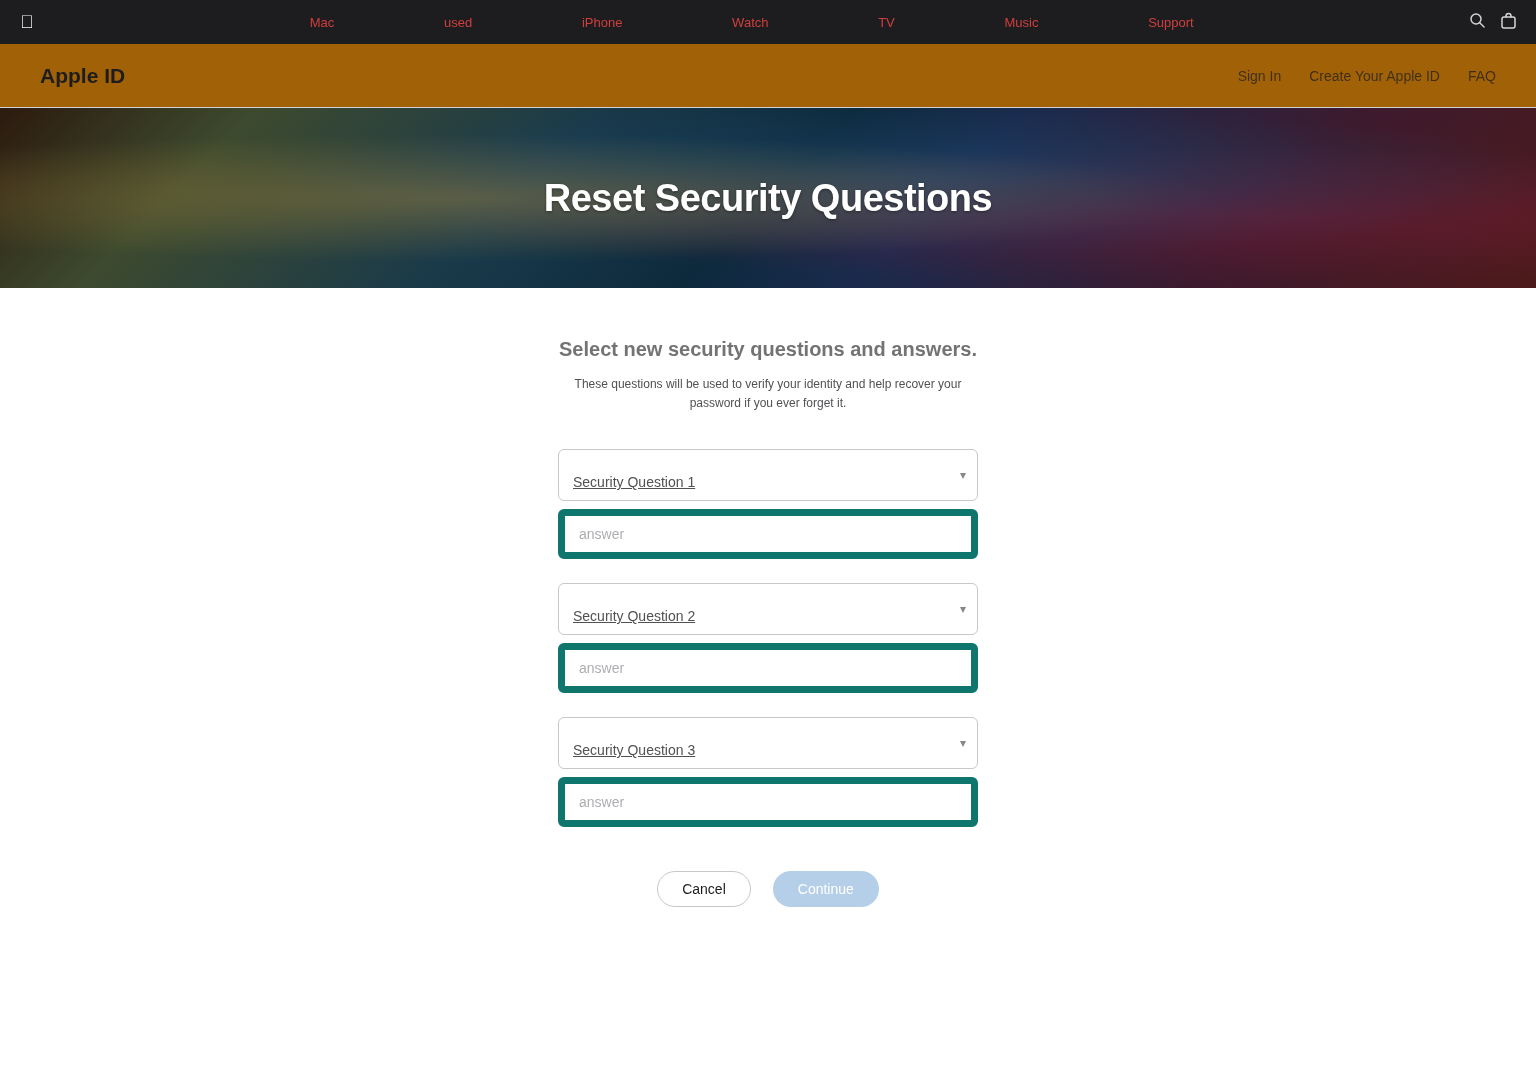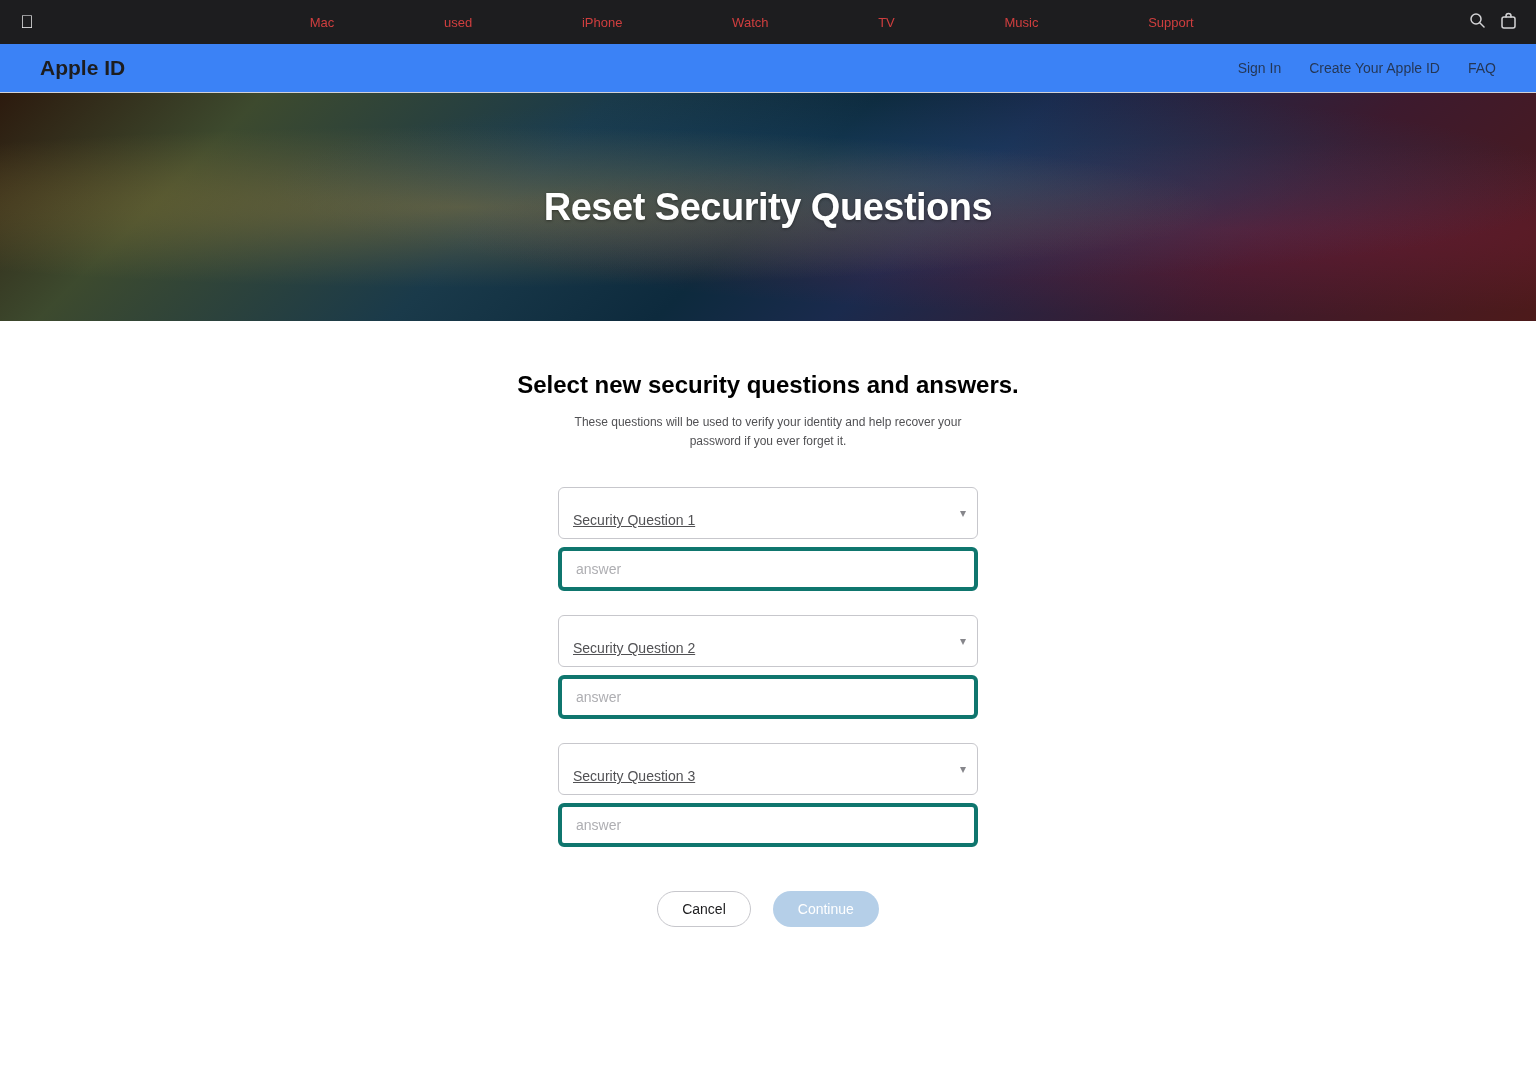--- a/index.html
+++ b/index.html
@@ -43,23 +43,23 @@
     }
     .nav-icon {
       color: #f5f5f7;
       font-size: 16px;
       cursor: pointer;
       opacity: 0.85;
     }
 
     
     .header-bar {
-      background: #3b82f6;
+      background: #a16207;
       border-bottom: 1px solid #d2d2d7;
-      height: 49px;
+      height: 64px;
       display: flex;
       align-items: center;
       justify-content: space-between;
       padding: 4px 40px;
     }
     .apple-id-title {
       font-size: 21px;
       font-weight: 600;
       color: #1d1d1f;
     }
@@ -70,21 +70,21 @@
     }
     .header-links a {
       font-size: 14px;
       color: #1d1d1f;
       text-decoration: none;
       opacity: 0.75;
     }
 
     
     .hero {
-      height: 228px;
+      height: 180px;
       background: linear-gradient(135deg, #2c1a0e 0%, #3d4a2e 15%, #1a3a4a 35%, #0d2a3d 50%, #1a2a4d 60%, #3d1a2e 80%, #4d1a1a 100%);
       display: flex;
       align-items: center;
       justify-content: center;
       position: relative;
       overflow: hidden;
     }
     .hero::before {
       content: '';
       position: absolute;
@@ -105,23 +105,23 @@
 
     
     .main-content {
       background: #fff;
       padding: 50px 20px 60px;
       display: flex;
       flex-direction: column;
       align-items: center;
     }
     .content-title {
-      font-size: 24px;
+      font-size: 20px;
       font-weight: 600;
-      color: #000000;
+      color: #737373;
       margin-bottom: 14px;
       text-align: left;
     }
     .content-subtitle {
       font-size: 12px;
       color: #515154;
       text-align: center;
       line-height: 1.6;
       max-width: 400px;
       margin-bottom: 36px;
@@ -161,21 +161,21 @@
       right: 12px;
       top: 50%;
       transform: translateY(-50%);
       pointer-events: none;
       color: #86868b;
       font-size: 12px;
     }
     .answer-input {
       width: 100%;
       padding: 10px 14px;
-      border: 4px solid #0f766e;
+      border: 7px solid #0f766e;
       border-radius: 6px;
       font-size: 14px;
       color: #1d1d1f;
       outline: none;
     }
     .answer-input::placeholder {
       color: #aeaeb2;
     }
 
     

